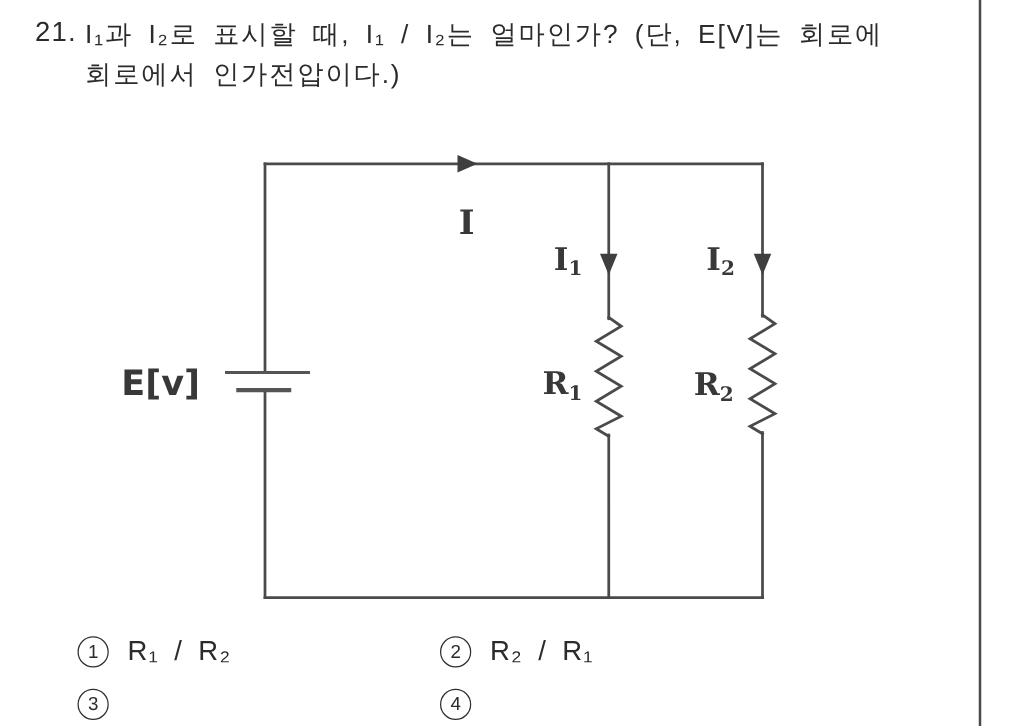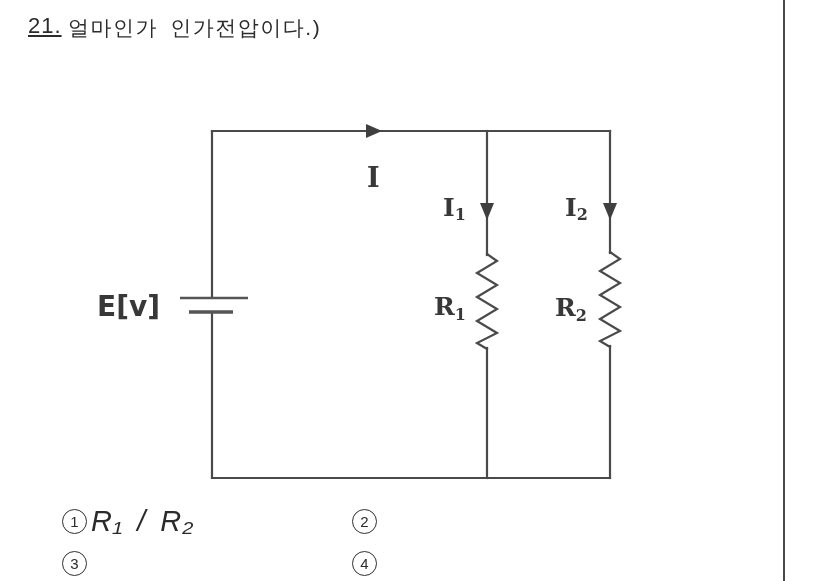--- a/index.html
+++ b/index.html
@@ -10,21 +10,21 @@
     background: #ffffff;
     font-family: "Liberation Sans", "DejaVu Sans", sans-serif;
     color: #2b2b2b;
     overflow: hidden;
   }
 
   
   .question { position: absolute; top: 12px; left: 28px; }
   .q-number {
     position: absolute; top: 1px; left: 0;
-    font-size: 22px; letter-spacing: 1px; text-decoration: underline;
+    font-size: 22px; letter-spacing: 1px;
   }
   .q-lines { position: absolute; top: 0; left: 40px; width: 730px; }
   .q-line {
     white-space: nowrap;
     font-size: 21px;
     line-height: 32px;
     letter-spacing: 1.5px;
     word-spacing: 5px;
   }
 
@@ -43,47 +43,47 @@
     align-items: center;
     justify-content: center;
     width: 23px; height: 23px;
     border: 1.6px solid #2f2f2f;
     border-radius: 50%;
     font-size: 15px;
     line-height: 1;
     flex: 0 0 auto;
   }
   .formula {
-    margin-left: 4px;
-    font-size: 29px;
+    margin-left: 15px;
+    font-size: 22px;
     letter-spacing: 1px;
     word-spacing: 5px;
     white-space: nowrap;
-    font-style: italic;
   }
   .opt-1 { top: 506px; left: 62px; }
   .opt-2 { top: 506px; left: 352px; }
   .opt-3 { top: 548px; left: 62px; }
   .opt-4 { top: 548px; left: 352px; }
 
   
   .divider {
     position: absolute;
     top: 0; left: 783px;
     width: 2px; height: 581px;
     background: #4a4a4a;
   }
 </style>
 </head>
 <body>
 
 <div class="question">
   <div class="q-number">21.</div>
   <div class="q-lines">
-    <div class="q-line">얼마인가 인가전압이다.)</div>
+    <div class="q-line">I₁과 I₂로 표시할 때, I₁ / I₂는 얼마인가? (단, E[V]는 회로에</div>
+    <div class="q-line">회로에서 인가전압이다.)</div>
   </div>
 </div>
 
 <svg class="circuit-svg" width="826" height="581" viewBox="0 0 826 581" xmlns="http://www.w3.org/2000/svg">
   <g stroke="#4a4a4a" stroke-width="2.2" fill="none" stroke-linecap="square">
     <path d="M212,131 H610"></path>
     <path d="M212,131 V297 M212,313 V478"></path>
     <path d="M212,478 H610"></path>
     <path d="M487,131 V255"></path>
     <path d="M487,348 V478"></path>
@@ -113,20 +113,21 @@
     <text x="97" y="316" font-size="28" font-family="DejaVu Sans, sans-serif"><tspan>E[v]</tspan></text>
   </g>
 </svg>
 
 <div class="option opt-1">
   <span class="circ">1</span>
   <span class="formula">R₁ / R₂</span>
 </div>
 <div class="option opt-2">
   <span class="circ">2</span>
+  <span class="formula">R₂ / R₁</span>
 </div>
 <div class="option opt-3">
   <span class="circ">3</span>
 </div>
 <div class="option opt-4">
   <span class="circ">4</span>
 </div>
 
 <div class="divider"></div>
 

